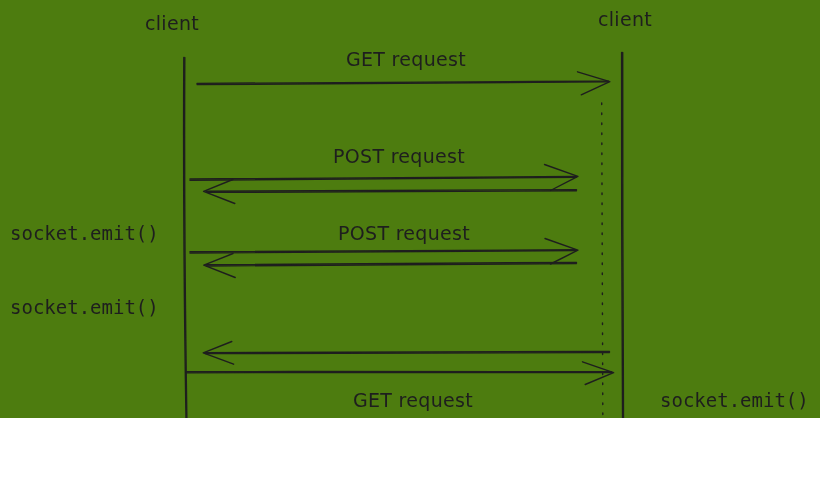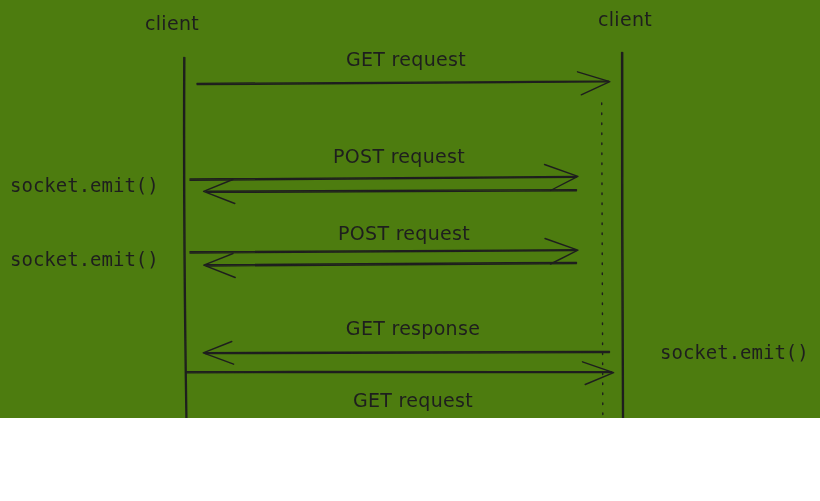--- a/index.html
+++ b/index.html
@@ -13,20 +13,21 @@
   }
   .label { position: absolute; white-space: nowrap; line-height: 1.1; }
   .hand {
     font-family: "DejaVu Sans", sans-serif;
     font-size: 19px;
     letter-spacing: 0.3px;
   }
   .mono {
     font-family: "DejaVu Sans Mono", monospace;
     font-size: 19px;
+    margin-top: 48px;
   }
   .cx { transform: translateX(-50%); }
   svg.layer { position: absolute; left: 0; top: 0; }
 </style>
 </head>
 <body>
 
 <div class="canvas">
 
   <svg class="layer" width="820" height="501" viewBox="0 0 820 501">
@@ -87,20 +88,19 @@
       </g>
     </g>
   </svg>
 
   <div class="label hand cx" style="left:172px; top:13px;">client</div>
   <div class="label hand cx" style="left:625px; top:9px;">client</div>
 
   <div class="label hand cx" style="left:406px; top:49px;">GET request</div>
   <div class="label hand cx" style="left:399px; top:146px;">POST request</div>
   <div class="label hand cx" style="left:404px; top:223px;">POST request</div>
-  <div class="label hand cx" style="left:413px; top:318px;">GET response</div>
   <div class="label hand cx" style="left:413px; top:390px;">GET request</div>
 
   <div class="label mono" style="left:10px; top:175px;">socket.emit()</div>
   <div class="label mono" style="left:10px; top:249px;">socket.emit()</div>
   <div class="label mono" style="left:660px; top:342px;">socket.emit()</div>
 
 </div>
 
 </body></html>

